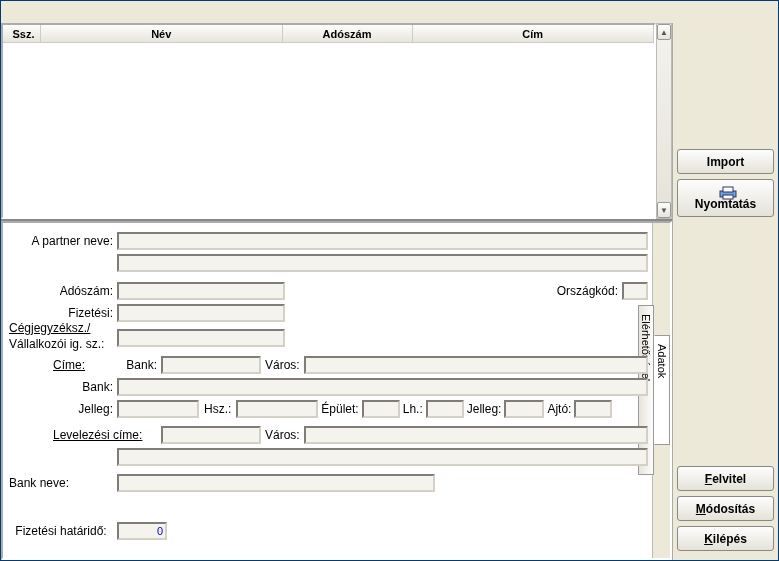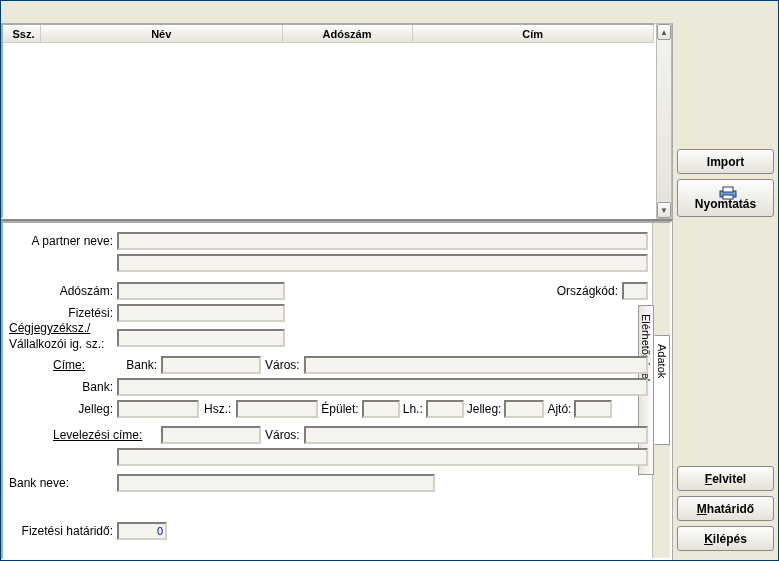--- a/index.html
+++ b/index.html
@@ -133,21 +133,21 @@
             <input class="inp" style="flex: 1 1 0%;">
           </div>
 
           <div class="row" style="top:250px;">
             <span class="lbl" style="width:110px;text-align:left;padding-left:2px;">Bank neve:</span>
             <input class="inp" style="width: 318px;">
           </div>
 
 
           <div class="row" style="top:298px;">
-            <span class="lbl" style="width:110px;text-align:right;padding-left:2px;white-space:nowrap;">Fizetési határidő:</span>
+            <span class="lbl" style="width:110px;text-align:center;padding-left:2px;white-space:nowrap;">Fizetési határidő:</span>
             <input class="inp" style="width: 50px; text-align: right; color: rgb(0, 0, 192);" value="0">
           </div>
         </div>
         <div class="vtab">
           <div class="tab active" style="height:110px;">Adatok</div>
           <div class="tab" style="height:170px;">Elérhetőségek</div>
         </div>
       </div>
     </div>
 
@@ -164,20 +164,20 @@
               <rect x="7" y="9" width="10" height="4" fill="#fff" stroke="#336"></rect>
             </svg>
         </span>
         <b>Nyomtatás</b>
       </div>
       <div class="spacer"></div>
       <div class="btn">
           <b><span class="ul">F</span><span>elvitel</span></b>
         </div>
       <div class="btn">
-          <b><span class="ul">M</span><span>határidő</span></b>
+          <b><span class="ul">M</span><span>ódosítás</span></b>
         </div>
       <div class="btn">
           <b><span class="ul">K</span><span>ilépés</span></b>
         </div>
     </div>
   </div>
 </div>
 
 </body></html>

